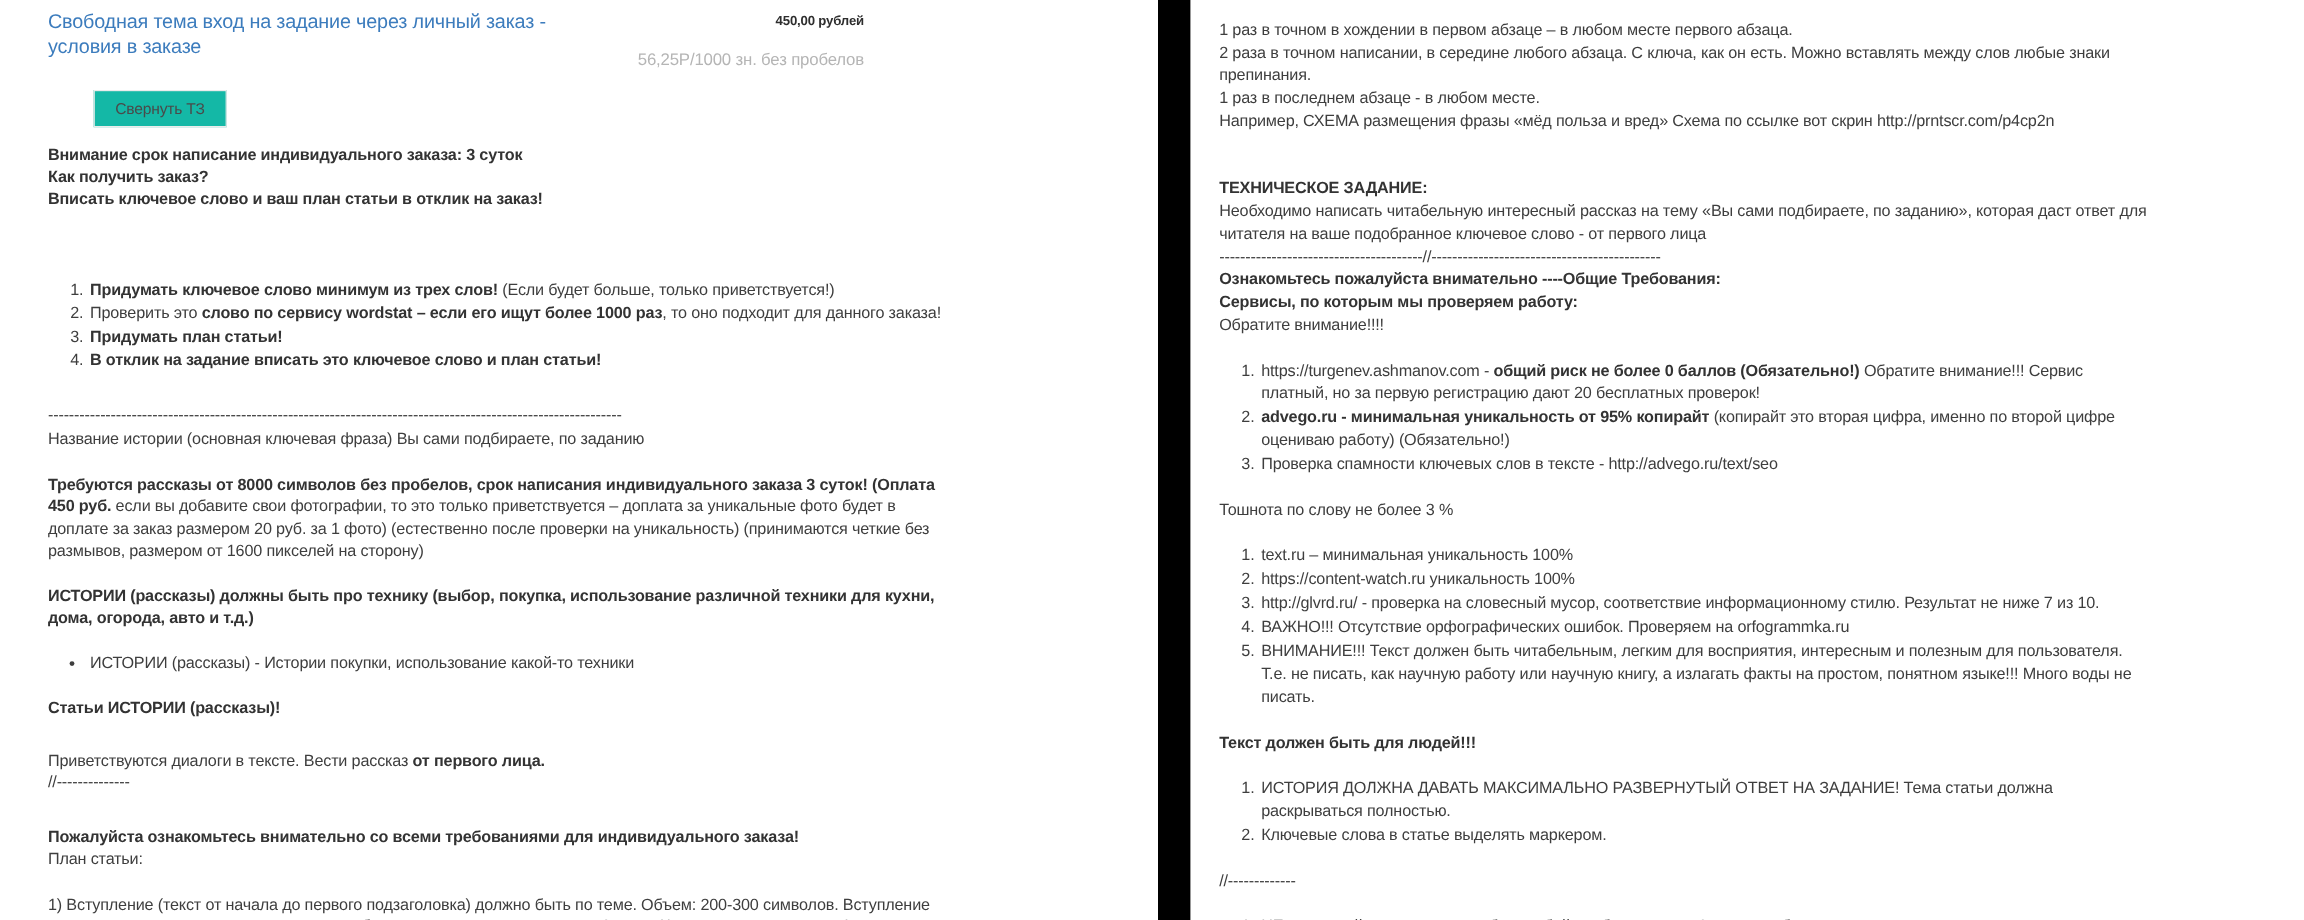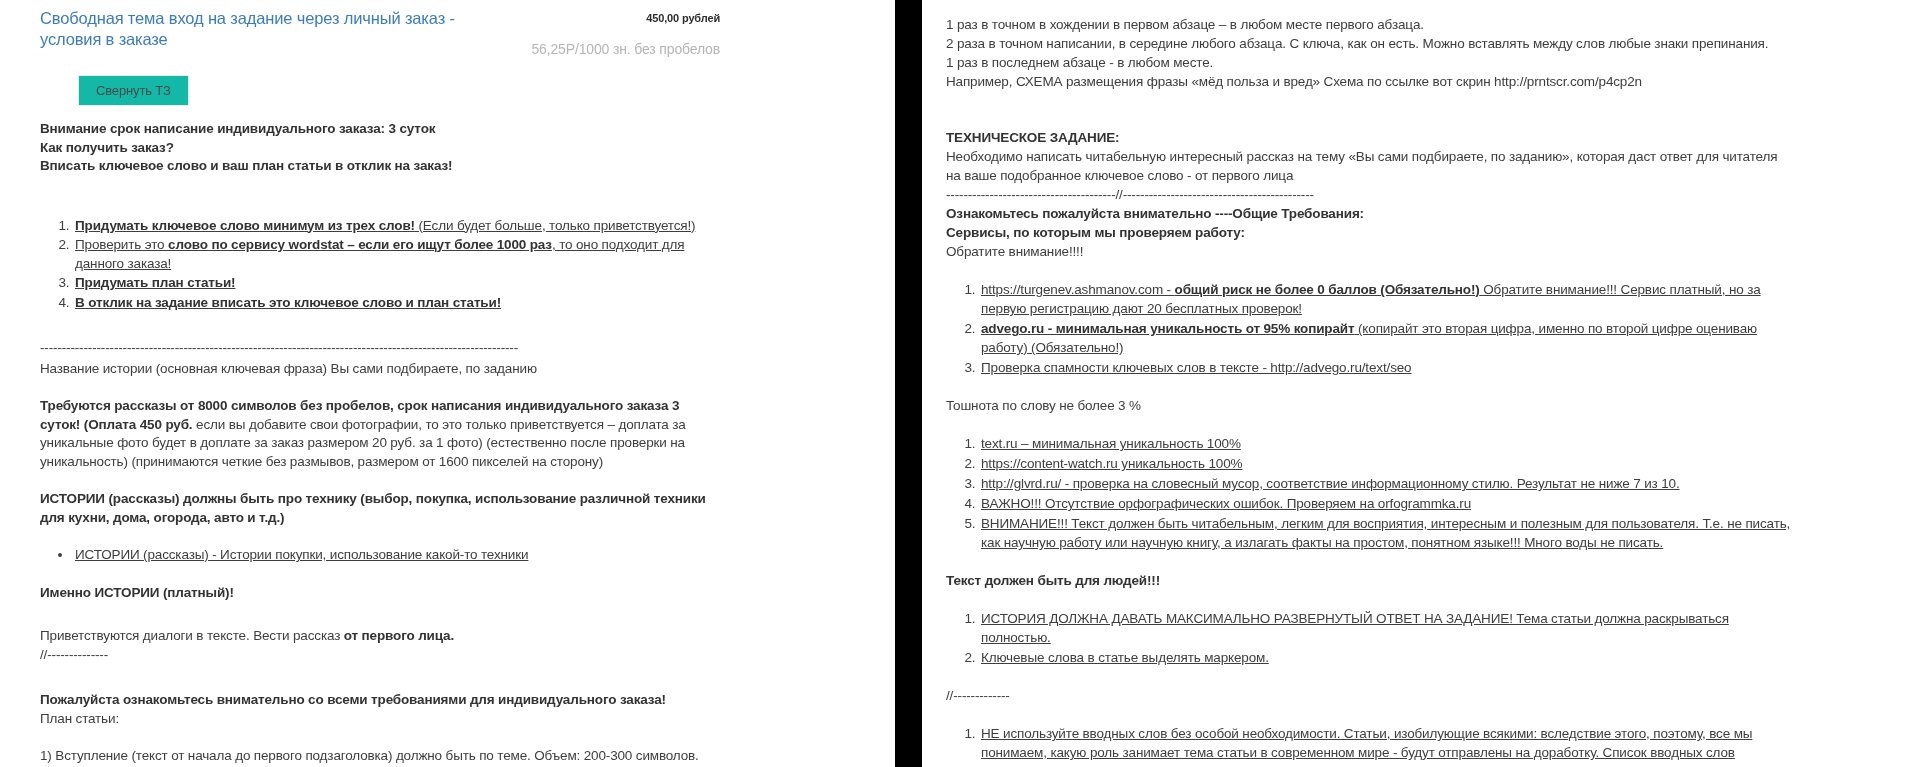--- a/index.html
+++ b/index.html
@@ -2,42 +2,42 @@
 <html><head>
 <meta charset="utf-8">
 <style>
   html,body{margin:0;padding:0;background:#fff;}
   body{
     width:1920px;height:767px;overflow:hidden;
     font-family:"Liberation Sans","DejaVu Sans",sans-serif;
     color:#3e3e3e;letter-spacing:-0.15px;
   }
   .page{display:flex;width:1920px;height:767px;}
-  .left-col{width:895px;box-sizing:border-box;padding:8px 175px 0 40px;flex:none;}
+  .left-col{width:965px;box-sizing:border-box;padding:8px 175px 0 40px;flex:none;}
   .col-divider{width:27px;height:767px;background:#000;flex:none;}
   .right-col{flex:1;box-sizing:border-box;padding:9px 128px 0 24px;}
 
   .header-row{display:flex;justify-content:space-between;align-items:flex-start;width:680px;}
   .order-title{font-size:16.5px;color:#3c7cbd;line-height:21px;max-width:460px;cursor:pointer;}
   .price-block{text-align:right;flex:none;}
   .price-amount{font-size:11px;font-weight:bold;color:#2e2e2e;white-space:nowrap;line-height:20px;}
   .price-rate{font-size:14px;color:#b5b5b5;white-space:nowrap;margin-top:13px;}
 
   .collapse-btn{
     display:inline-block;margin:18px 0 0 38px;padding:7px 17px;
     background:#14b8a6;border:1px solid #ebebeb;color:#4a4a4a;
     font-size:13px;font-family:inherit;letter-spacing:-0.15px;cursor:pointer;
   }
 
   .content{margin-top:14px;font-size:13.5px;line-height:18.5px;}
   .right-col .content{margin-top:2px;line-height:19px;}
 
   .blk{margin:0 0 19px 0;}
   .blk.m0{margin-bottom:2px;}
-  ol.blk,ul.blk{padding-left:33px;margin:0 0 19px 0;text-decoration:underline;}
+  ol.blk,ul.blk{padding-left:33px;margin:16px 0 19px 0;}
   li{padding-left:2px;margin-bottom:1px;}
   b{color:#333;font-weight:bold;}
   .gap{width:1px;}
 </style>
 </head>
 <body>
 
 <div class="page">
 
   <div class="left-col">
@@ -63,21 +63,21 @@
           <li><b>В отклик на задание вписать это ключевое слово и план статьи!</b></li>
         </ol>
         <div class="gap" style="height: 8px;"></div>
         <div class="blk m0">--------------------------------------------------------------------------------------------------------------</div>
         <div class="blk">Название истории (основная ключевая фраза) Вы сами подбираете, по заданию</div>
         <div class="blk"><b>Требуются рассказы от 8000 символов без пробелов, срок написания индивидуального заказа 3 суток! (Оплата 450 руб.</b> если вы добавите свои фотографии, то это только приветствуется – доплата за уникальные фото будет в доплате за заказ размером 20 руб. за 1 фото) (естественно после проверки на уникальность) (принимаются четкие без размывов, размером от 1600 пикселей на сторону)</div>
         <div class="blk"><b>ИСТОРИИ (рассказы) должны быть про технику (выбор, покупка, использование различной техники для кухни, дома, огорода, авто и т.д.)</b></div>
         <ul class="blk">
           <li>ИСТОРИИ (рассказы) - Истории покупки, использование какой-то техники</li>
         </ul>
-        <div class="blk"><b>Именно ИСТОРИИ (платный)!</b></div>
+        <div class="blk"><b>Статьи ИСТОРИИ (рассказы)!</b></div>
         <div class="gap" style="height: 6px;"></div>
         <div class="blk">
           <div>Приветствуются диалоги в тексте. Вести рассказ <b>от первого лица.</b></div>
           <div>//--------------</div>
         </div>
         <div class="gap" style="height: 8px;"></div>
         <div class="blk">
           <div><b>Пожалуйста ознакомьтесь внимательно со всеми требованиями для индивидуального заказа!</b></div>
           <div>План статьи:</div>
         </div>

